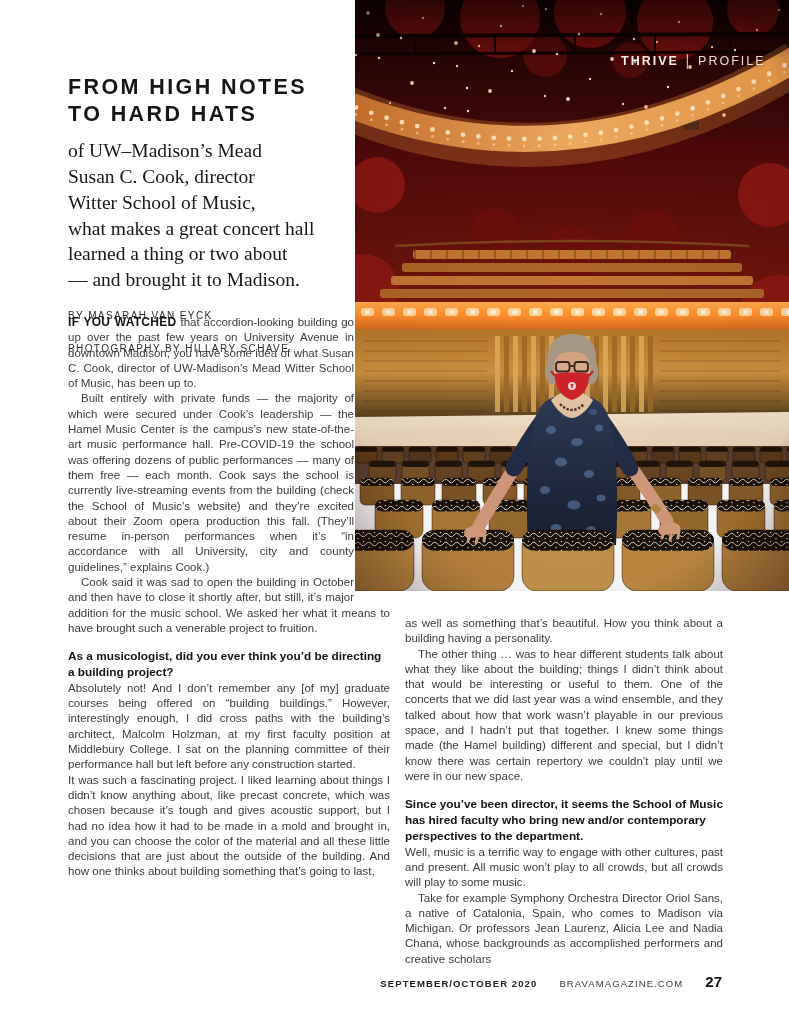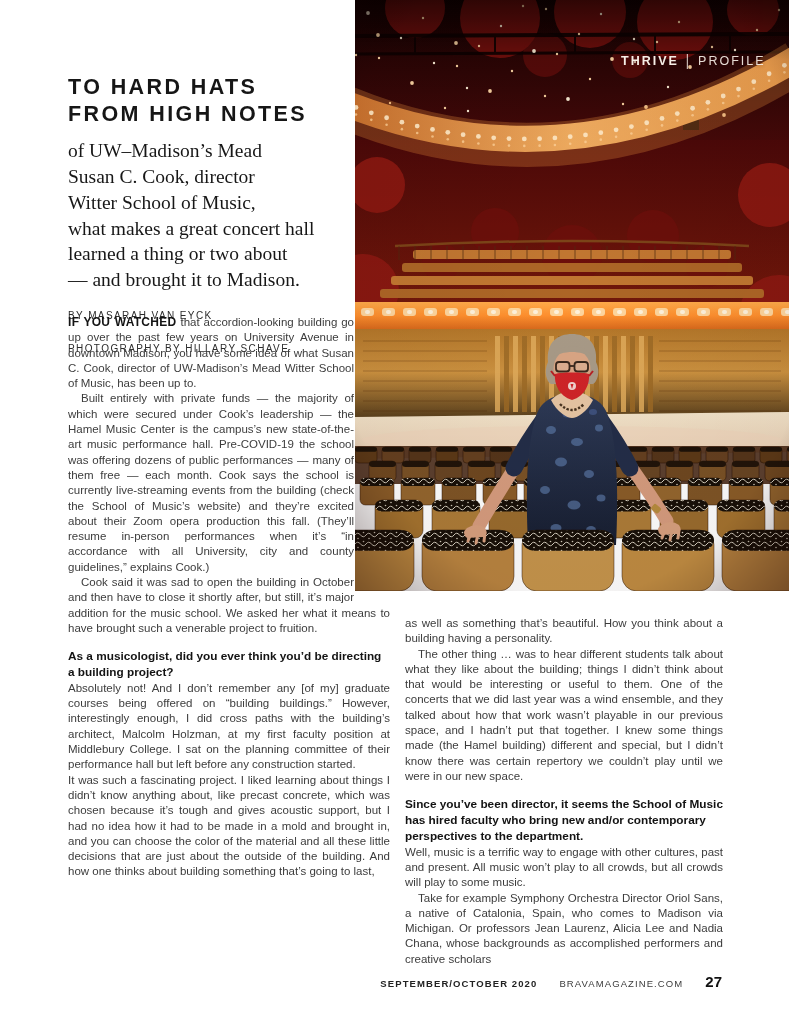--- a/index.html
+++ b/index.html
@@ -562,22 +562,22 @@
   </div>
 
   <div class="badge">
     <span class="section">THRIVE</span>
     <span class="divider">|</span>
     <span class="label">PROFILE</span>
   </div>
 
   <div class="header">
     <div class="title" id="titleEl">
+        <div class="title-line">FROM HIGH NOTES</div>
         <div class="title-line">TO HARD HATS</div>
-        <div class="title-line">FROM HIGH NOTES</div>
       </div>
     <div class="deck" id="deckEl">
         <div class="deck-line">of UW–Madison’s Mead</div>
         <div class="deck-line">Susan C. Cook, director</div>
         <div class="deck-line">Witter School of Music,</div>
         <div class="deck-line">what makes a great concert hall</div>
         <div class="deck-line">learned a thing or two about</div>
         <div class="deck-line">— and brought it to Madison.</div>
       </div>
     <div class="byline">BY MASARAH VAN EYCK</div>

